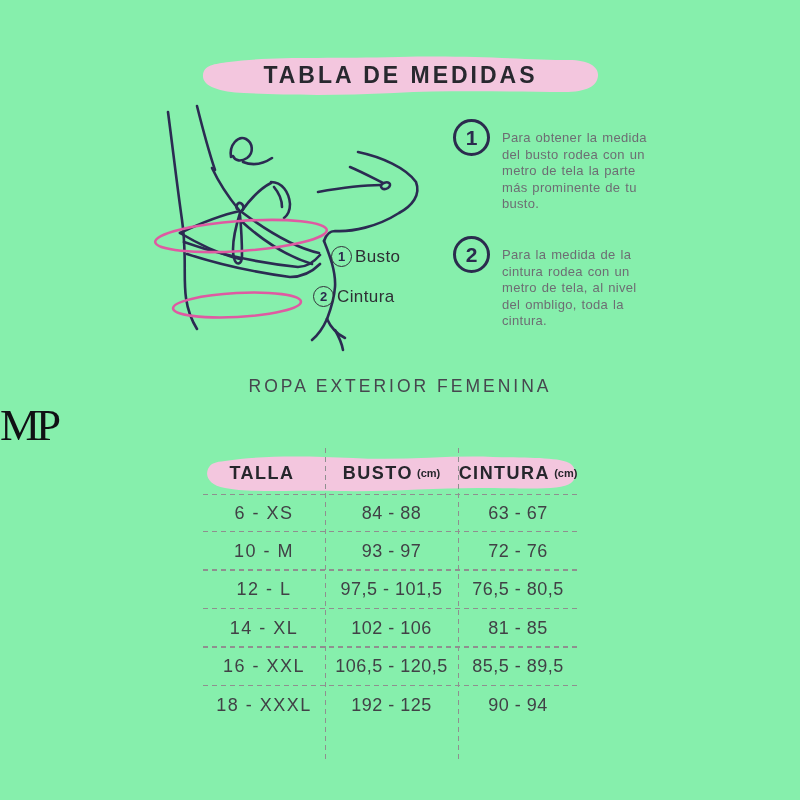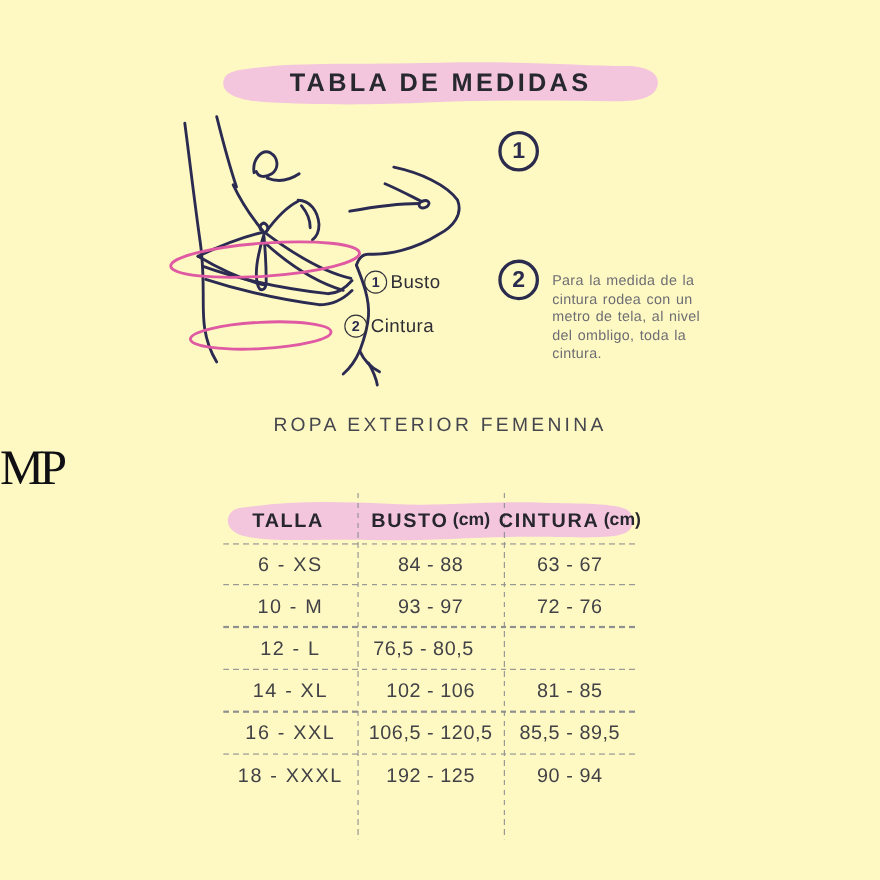--- a/index.html
+++ b/index.html
@@ -1,16 +1,16 @@
 <!DOCTYPE html>
 <html><head>
 <meta charset="utf-8">
 <style>
   html,body{margin:0;padding:0;background:#ffffff;}
-  .page{position:relative;width:800px;height:800px;background:#fef9c3;overflow:hidden;
+  .page{position:relative;width:800px;height:800px;background:#86efac;overflow:hidden;
         font-family:"Liberation Sans",sans-serif;}
 
   
   .title-banner{position:absolute;left:199px;top:53px;width:403px;height:45px;
                 display:flex;align-items:center;justify-content:center;}
   .title-banner svg{position:absolute;inset:0;width:100%;height:100%;}
   .title-banner .title-text{position:relative;font-size:23px;font-weight:bold;
                 letter-spacing:3px;color:#28282f;}
 
   
@@ -39,21 +39,21 @@
 
   
   .size-table{position:absolute;left:203px;top:452px;width:375px;height:311px;}
   .thead{position:relative;width:375px;height:42px;display:flex;}
   .thead svg{position:absolute;inset:0;width:100%;height:100%;z-index:0;}
   .thead::after{content:"";position:absolute;left:0;right:0;bottom:-1px;height:1.4px;
                 background:repeating-linear-gradient(90deg,#8f8f8f 0 5px,transparent 5px 9px);z-index:3;}
   .hcell{position:relative;z-index:2;display:flex;align-items:center;justify-content:center;
                 font-weight:bold;color:#26262c;}
   .hcell .hlabel{font-size:18px;letter-spacing:1.5px;}
-  .hcell .hunit{font-size:16px;margin-left:4px;margin-top:0;letter-spacing:0;}
+  .hcell .hunit{font-size:11px;margin-left:4px;margin-top:0;letter-spacing:0;}
   .c1{width:122px;} .c2{width:133px;} .c3{width:120px;}
 
   .tbody{position:relative;width:375px;text-align:center;}
   .trow{position:relative;display:flex;height:38.4px;align-items:center;}
   .trow:not(:last-child)::after{content:"";position:absolute;left:0;right:0;bottom:0;height:1.4px;
                 background:repeating-linear-gradient(90deg,#8f8f8f 0 5px,transparent 5px 9px);}
   .tcell{display:flex;align-items:center;justify-content:center;
                 font-size:18px;color:#414146;letter-spacing:0.5px;}
   .tcell.talla{letter-spacing:1.5px;}
 
@@ -110,20 +110,21 @@
     <span class="ncircle">1</span>
     <span class="ltext">Busto</span>
   </div>
   <div class="fig-label" style="left:313px;top:286px;">
     <span class="ncircle">2</span>
     <span class="ltext">Cintura</span>
   </div>
 
   <div class="instr" style="top:119px;">
     <div class="big-circle">1</div>
+    <div class="itext">Para obtener la medida del busto rodea con un metro de tela la parte más prominente de tu busto.</div>
   </div>
   <div class="instr" style="top:236px;">
     <div class="big-circle">2</div>
     <div class="itext">Para la medida de la cintura rodea con un metro de tela, al nivel del ombligo, toda la cintura.</div>
   </div>
 
   <div class="section-title">ROPA EXTERIOR FEMENINA</div>
   <div class="brand-logo">MP</div>
 
   <div class="size-table">
@@ -156,20 +157,21 @@
         <div class="tcell c2">84 - 88</div>
         <div class="tcell c3">63 - 67</div>
       </div>
       <div class="trow">
         <div class="tcell talla c1">10 - M</div>
         <div class="tcell c2">93 - 97</div>
         <div class="tcell c3">72 - 76</div>
       </div>
       <div class="trow">
         <div class="tcell talla c1">12 - L</div>
+        <div class="tcell c2">97,5 - 101,5</div>
         <div class="tcell c3">76,5 - 80,5</div>
       </div>
       <div class="trow">
         <div class="tcell talla c1">14 - XL</div>
         <div class="tcell c2">102 - 106</div>
         <div class="tcell c3">81 - 85</div>
       </div>
       <div class="trow">
         <div class="tcell talla c1">16 - XXL</div>
         <div class="tcell c2">106,5 - 120,5</div>

